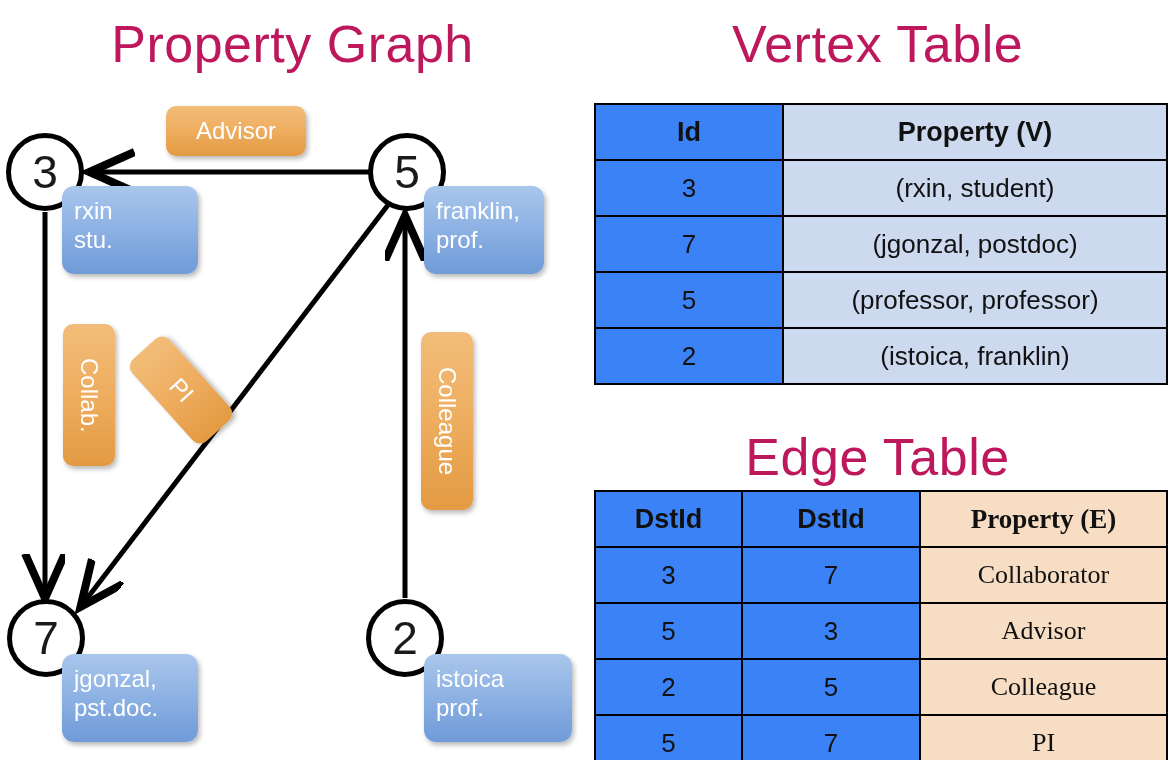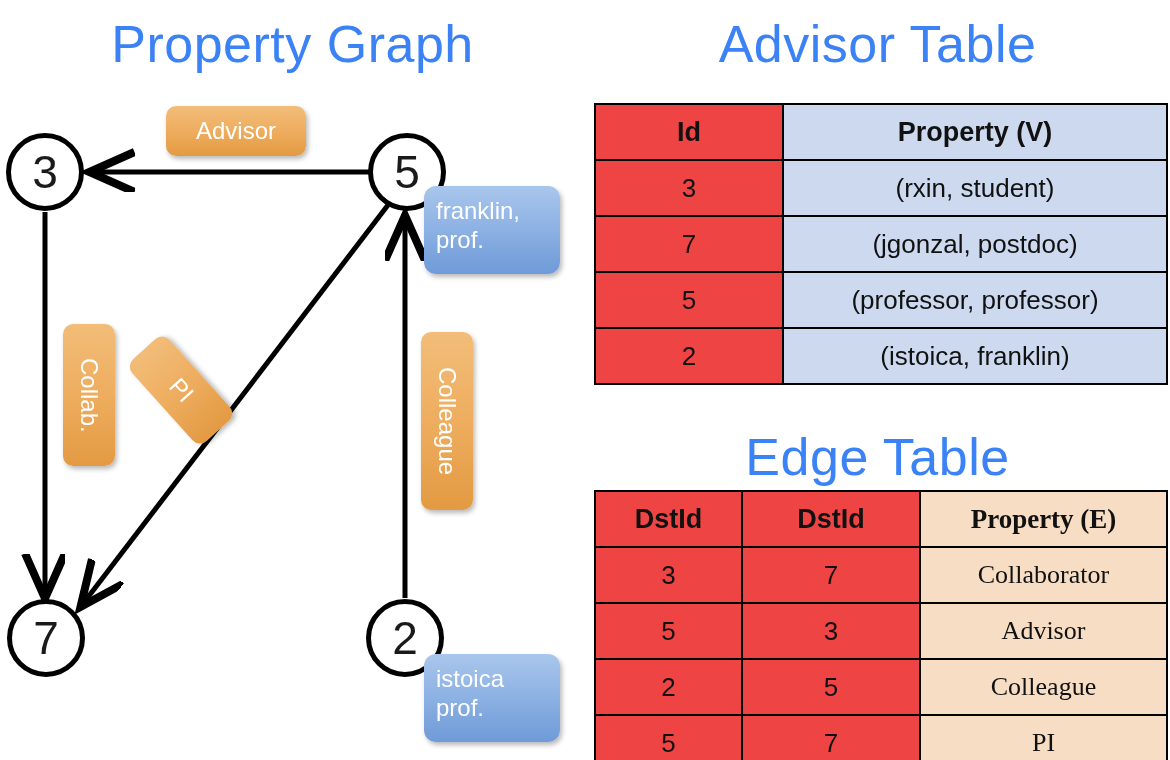--- a/index.html
+++ b/index.html
@@ -16,21 +16,21 @@
     font-family: "Liberation Sans", "DejaVu Sans", sans-serif;
     color: #000000;
   }
 
   
   .title {
     position: absolute;
     font-weight: 300;
     font-size: 52px;
     letter-spacing: 0.5px;
-    color: #3b82f6;
+    color: #be185d;
     white-space: nowrap;
     text-align: center;
   }
   #title-property-graph { left: 0px;  top: 14px;  width: 585px; }
   #title-vertex-table   { left: 585px; top: 14px; width: 585px; }
   #title-edge-table     { left: 585px; top: 403px; width: 585px; margin-top: 24px; }
 
   
   #graph-panel {
     position: absolute;
@@ -105,37 +105,37 @@
     font-weight: 300;
   }
   .data-table td, .data-table th {
     border: 2px solid #000000;
     text-align: center;
     font-weight: 300;
     font-size: 26px;
     color: #111111;
     padding: 0;
     height: 54px;
-    background: #ef4444;
+    background: #3b82f6;
   }
   .data-table th {
     font-weight: 700;
     font-size: 27px;
   }
   .cell-blue   { background: #ccd9ef !important; margin-left: 10px; }
   .cell-orange { background: #f6ddc3 !important; font-family: Liberation Serif, serif; }
 
   #vertex-table { left: 594px; top: 103px; width: 572px; }
   #edge-table   { left: 594px; top: 490px; width: 572px; }
 </style>
 </head>
 <body>
 
 <div class="title" id="title-property-graph">Property Graph</div>
-<div class="title" id="title-vertex-table">Advisor Table</div>
+<div class="title" id="title-vertex-table">Vertex Table</div>
 <div class="title" id="title-edge-table">Edge Table</div>
 
 <div id="graph-panel">
 
   <svg id="graph-edges" viewBox="0 0 585 760" preserveAspectRatio="none">
     <defs>
       <marker id="arrowhead" markerWidth="11" markerHeight="11" refX="8.5" refY="4" orient="auto" markerUnits="strokeWidth">
         <path d="M 0 0 L 9 4 L 0 8" fill="none" stroke="#000" stroke-width="1.6"></path>
       </marker>
     </defs>
@@ -155,28 +155,36 @@
   <div class="node-circle" style="left:368px; top:133px;">
     <span>5</span>
   </div>
   <div class="node-circle" style="left:7px; top:599px;">
     <span>7</span>
   </div>
   <div class="node-circle" style="left:366px; top:599px;">
     <span>2</span>
   </div>
 
-
-  <div class="prop-box" style="left:424px; top:186px; width:136px; height:88px;">
+  <div class="prop-box" style="left:62px; top:186px; width:136px; height:88px;">
+    <div>rxin</div>
+    <div>stu.</div>
+  </div>
+
+  <div class="prop-box" style="left:424px; top:186px; width:120px; height:88px;">
     <div>franklin,</div>
     <div>prof.</div>
   </div>
 
-
-  <div class="prop-box" style="left:424px; top:654px; width:136px; height:88px;">
+  <div class="prop-box" style="left:62px; top:654px; width:136px; height:88px;">
+    <div>jgonzal,</div>
+    <div>pst.doc.</div>
+  </div>
+
+  <div class="prop-box" style="left:424px; top:654px; width:148px; height:88px;">
     <div>istoica</div>
     <div>prof.</div>
   </div>
 
   <div class="edge-label" style="left:166px; top:106px; width:140px; height:50px;">
     <span>Advisor</span>
   </div>
 
   <div class="edge-label vert" style="left:63px; top:324px; width:52px; height:142px;">
     <span>Collab.</span>

